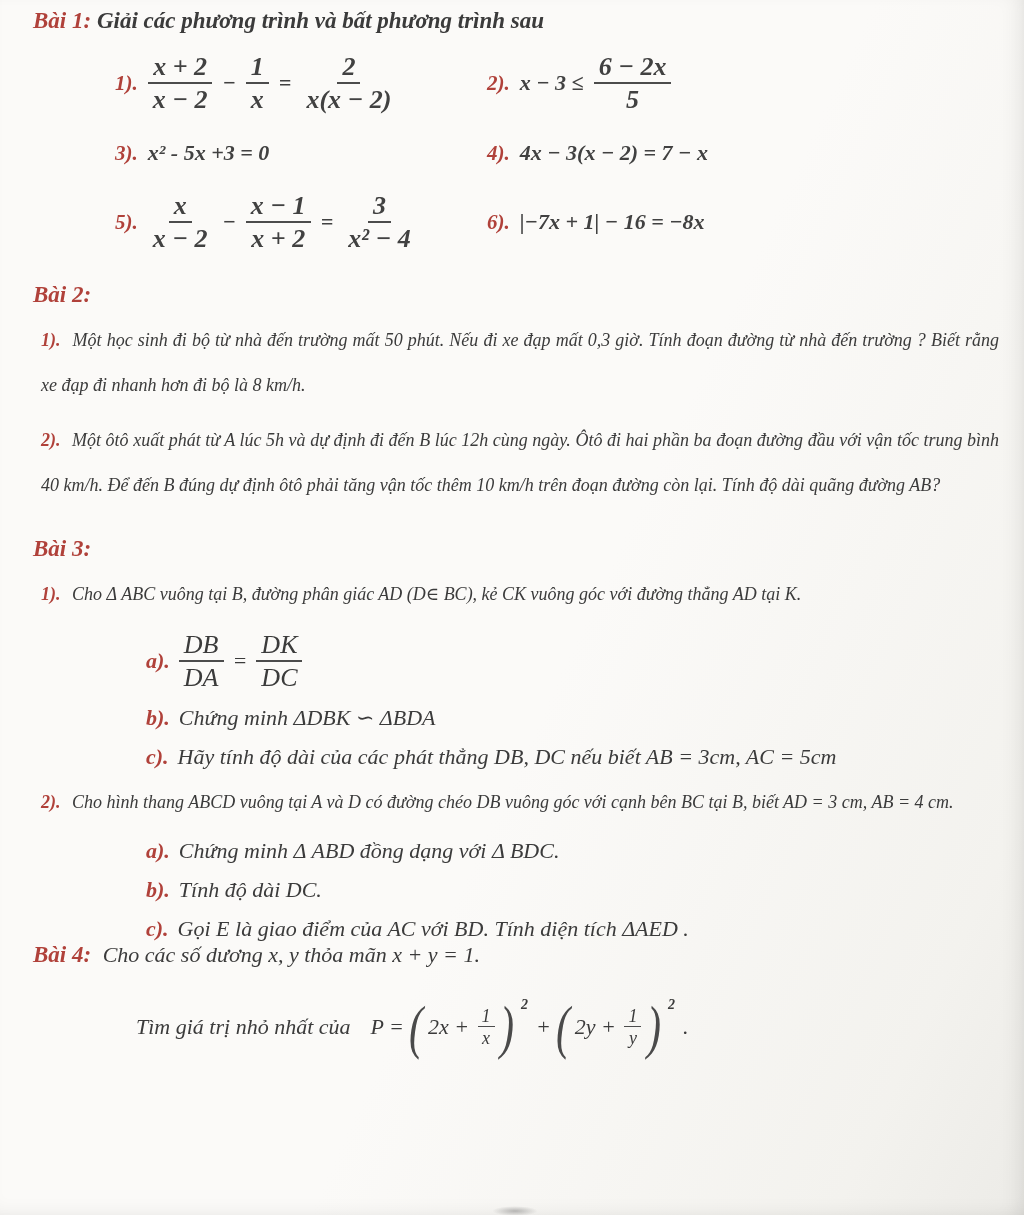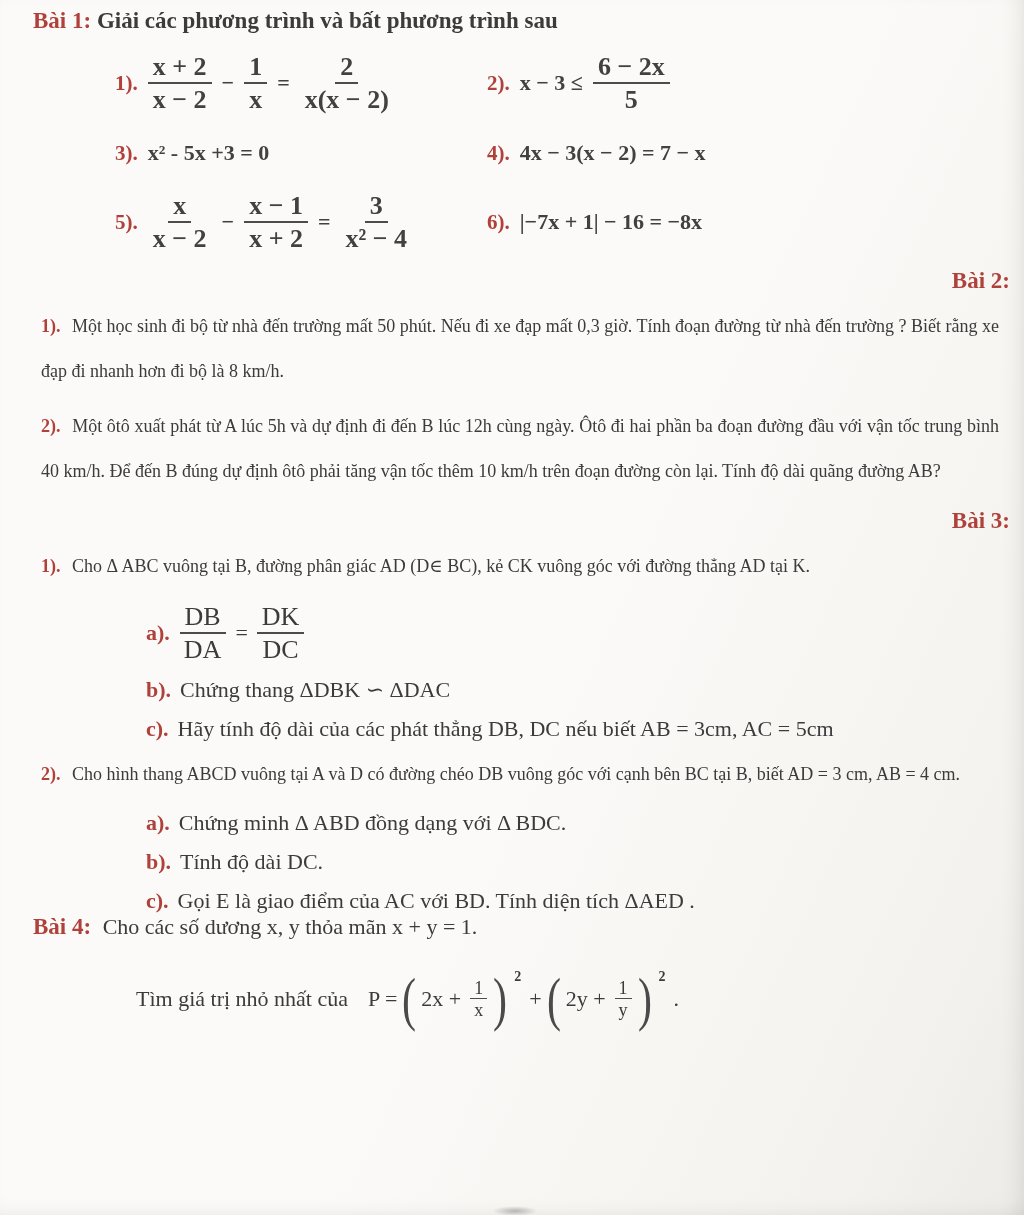--- a/index.html
+++ b/index.html
@@ -6,21 +6,21 @@
   .page {
     position:relative;
     width:1024px; height:1215px;
     background: linear-gradient(115deg, #fbfaf8 55%, #f3f2ee 88%, #ecebe7 100%);
     box-shadow: inset -16px 0 22px -14px rgba(0,0,0,0.10), inset 0 -14px 20px -14px rgba(0,0,0,0.07);
     font-family: "Liberation Serif", "DejaVu Serif", serif;
     color:#3b3b3b;
     overflow:hidden;
     filter: blur(0.35px);
   }
-  .inner { padding: 8px 14px 0 33px; }
+  .inner { padding: 8px 24px 0 33px; font-style: italic; }
 
   .accent { color:#b0413a; font-weight:bold; }
   .section-title { font-size:23px; font-weight:bold; }
   .section-label { font-size:23px; }
 
   
   .eq-grid { margin-left:82px; display:grid; grid-template-columns: 372px auto; }
   .eq { display:flex; align-items:center; gap:10px; font-size:22px; font-weight:600; color:#414141; }
   .eq .pnum { font-size:21px; }
   .row1 { margin-top:18px; min-height:62px; }
@@ -38,21 +38,21 @@
     font-size:18px; line-height:45px;
     text-align:justify;
     font-weight:500;
   }
   .para .pnum { margin-right:7px; }
   .pnum { white-space:nowrap; }
 
   .sub-item { margin-left:113px; margin-top:13px; font-size:22px; font-weight:500; display:flex; align-items:center; gap:9px; }
   .sub-item.tall { min-height:62px; }
 
-  .sec-gap { margin-top:14px;text-align:right; }
+  .sec-gap { margin-top:28px; }
 
   
   .b4-head { font-size:22px; }
   .b4-head .intro { font-weight:500; margin-left:6px; }
   .b4-line { margin-left:103px; margin-top:24px; display:flex; align-items:center; gap:8px; font-size:22px; font-weight:500; min-height:70px; }
   .bp { font-size:60px; font-weight:400; color:#4a4a4a; display:inline-block; transform:scaleX(0.7); line-height:0.9; margin:0 -6px; }
   .bexp { font-size:14px; font-weight:bold; transform: translateY(-22px); display:inline-block; margin-left:2px; }
   .frac.small { font-size:18px; }
   .frac.small .fr-n { border-bottom-width:1.5px; padding:0 4px 0; }
 
@@ -164,21 +164,21 @@
       </span>
       <span>=</span>
       <span class="frac">
         <span class="fr-n">DK</span>
         <span class="fr-d">DC</span>
       </span>
     </div>
 
     <div class="sub-item">
       <span class="pnum accent">b).</span>
-      <span>Chứng thang ΔDBK ∽ ΔDAC</span>
+      <span>Chứng minh ΔDBK ∽ ΔBDA</span>
     </div>
 
     <div class="sub-item">
       <span class="pnum accent">c).</span>
       <span>Hãy tính độ dài của các phát thẳng DB, DC nếu biết AB = 3cm, AC = 5cm</span>
     </div>
 
     <p class="para">
       <span class="pnum accent">2).</span>
       <span>Cho hình thang ABCD vuông tại A và D có đường chéo DB vuông góc với cạnh bên BC tại B, biết AD = 3 cm, AB = 4 cm.</span>

